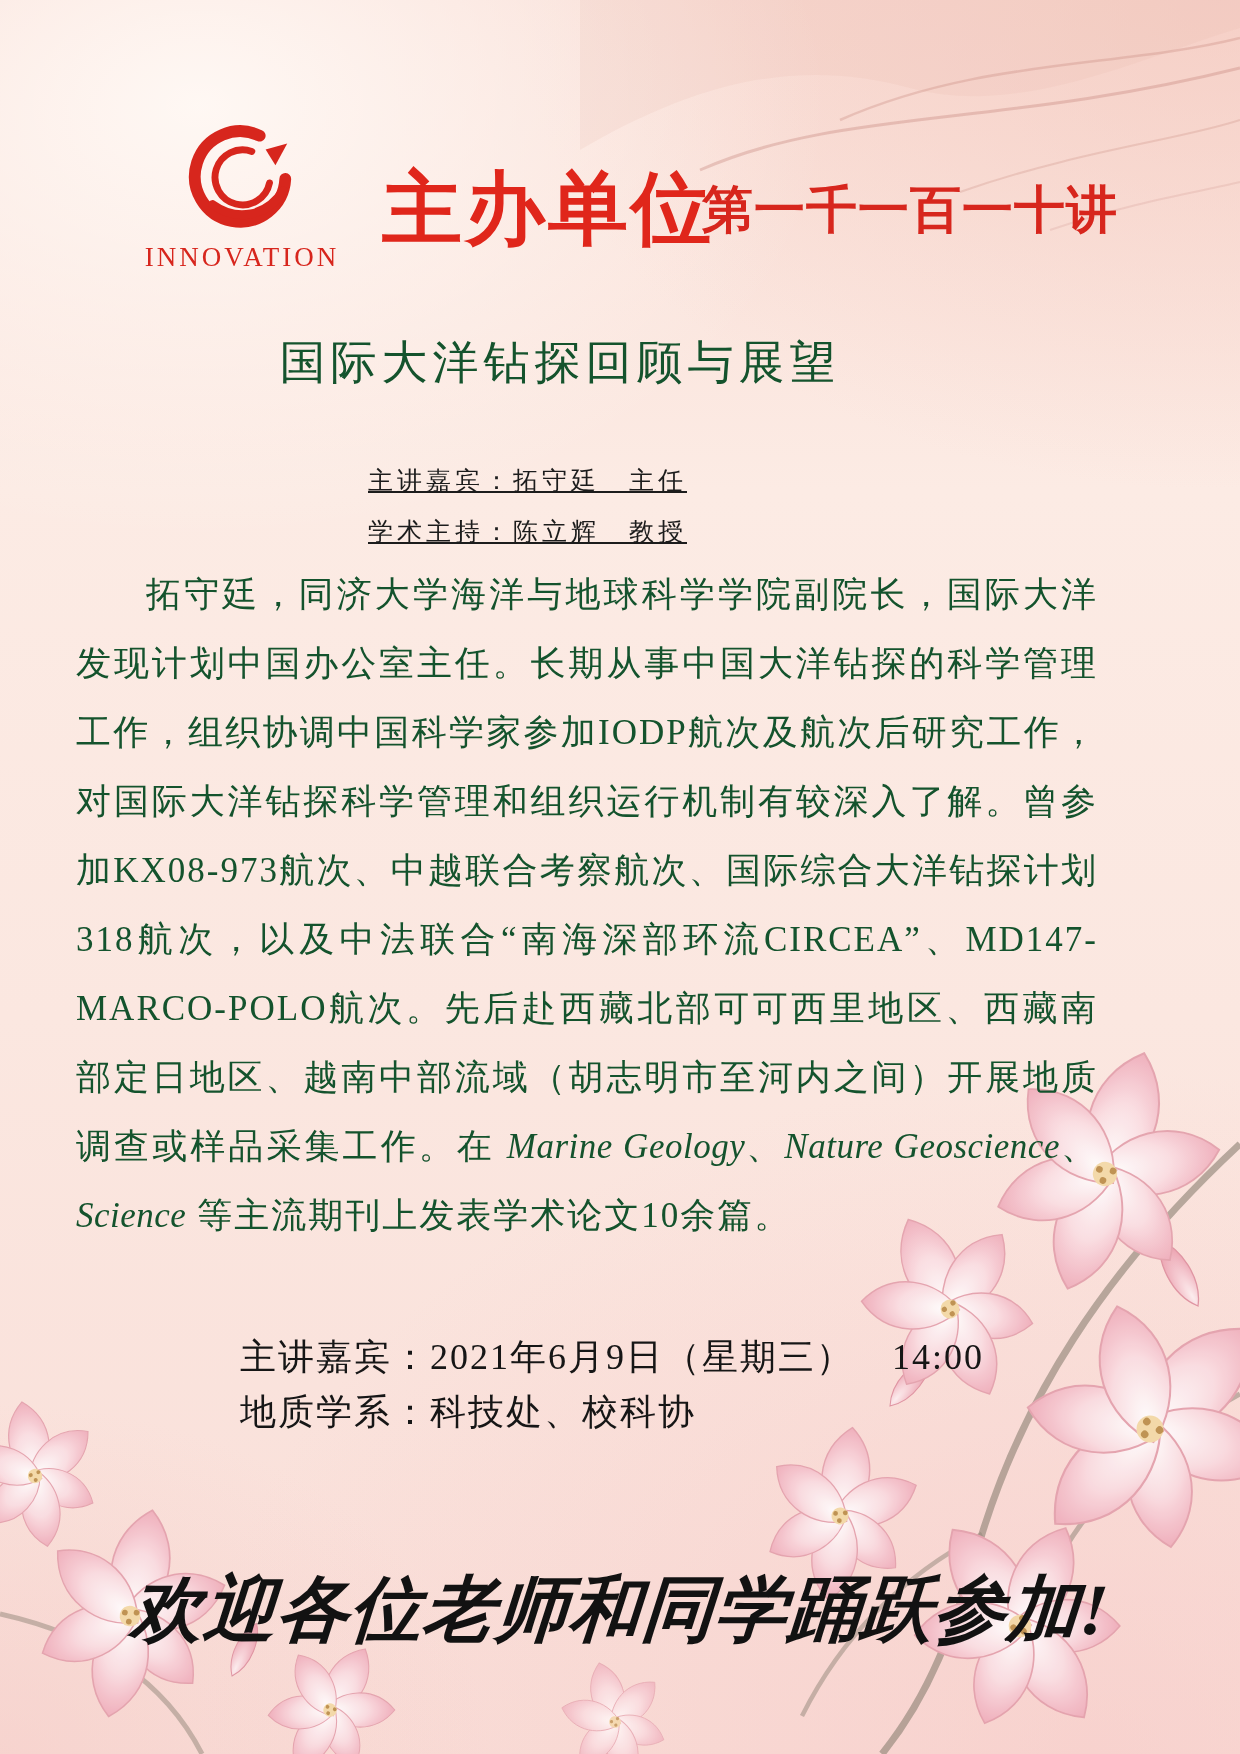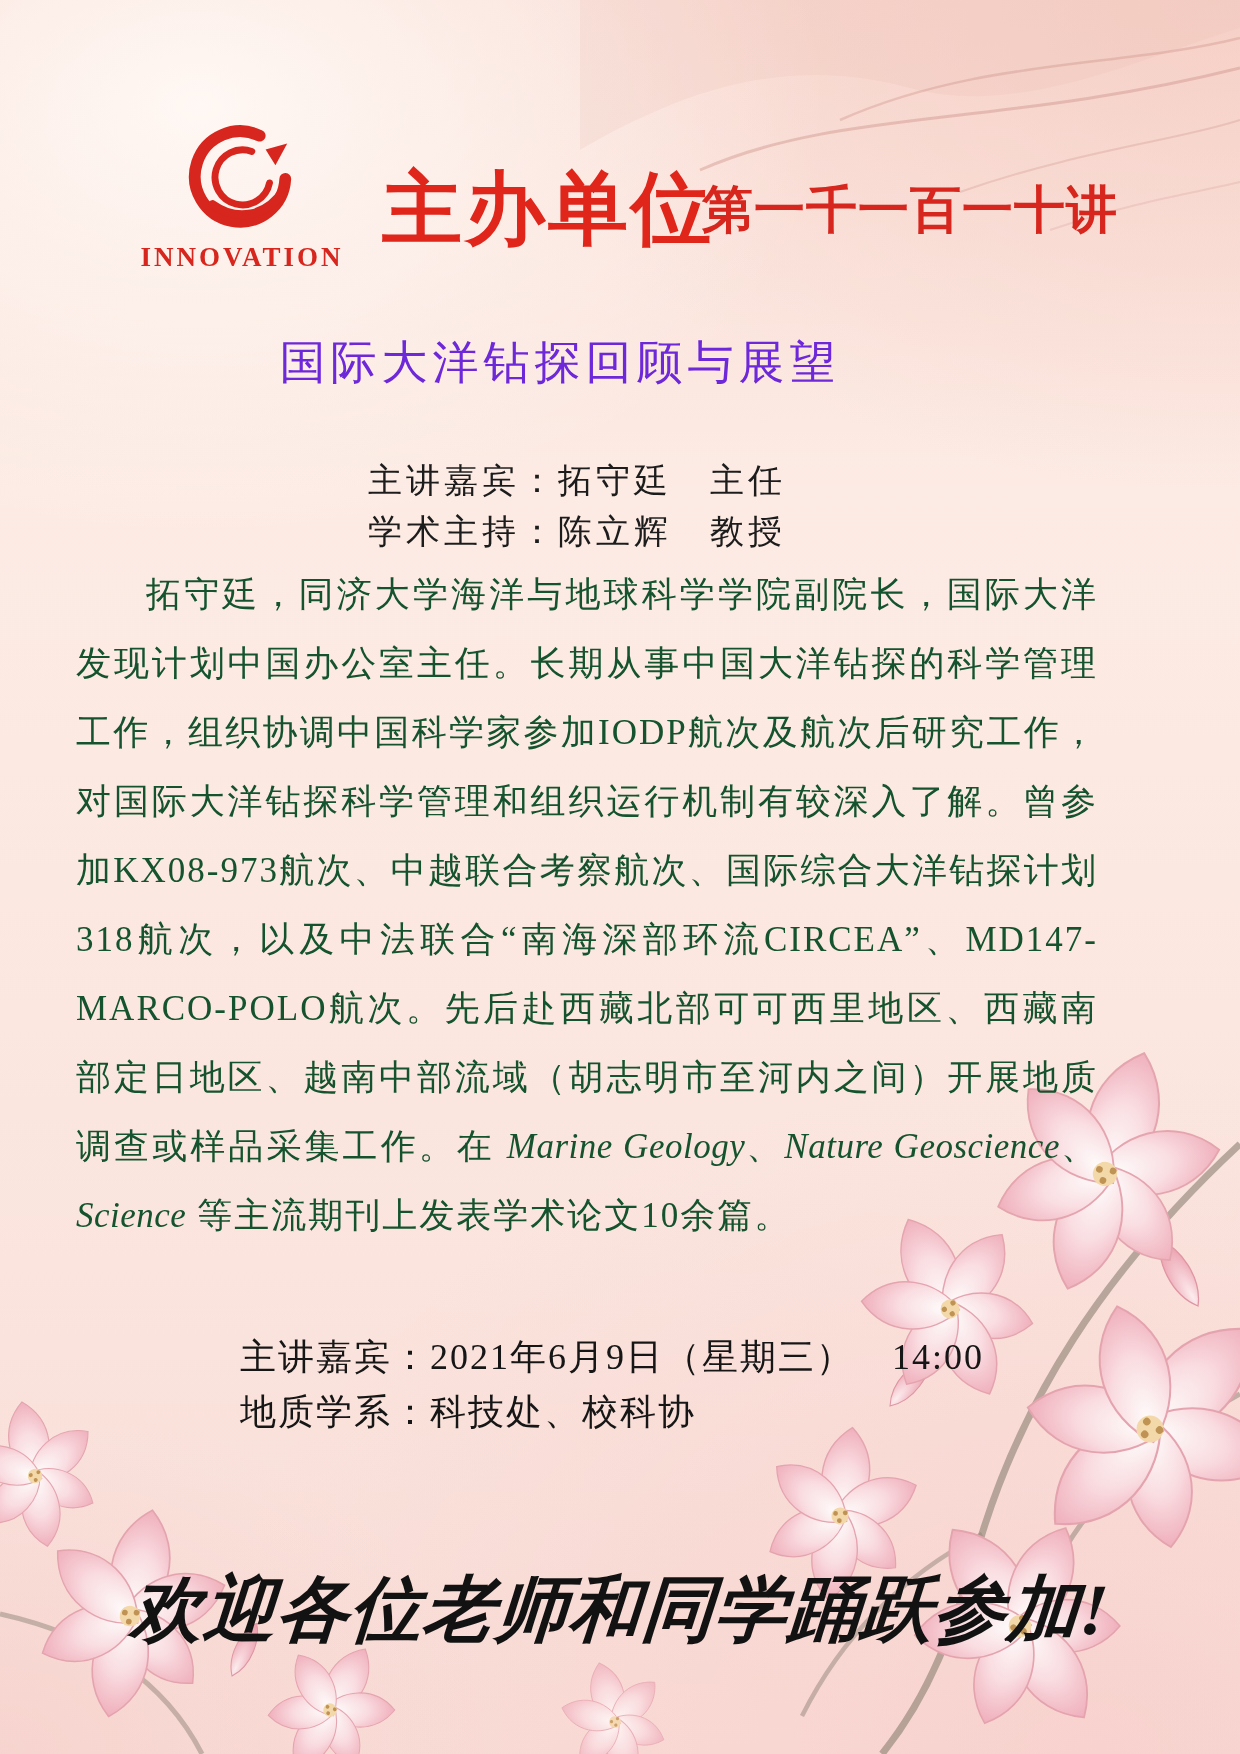--- a/index.html
+++ b/index.html
@@ -19,39 +19,39 @@
       linear-gradient(180deg,#f9ddd5 0%,#fcebe4 28%,#fbe7e0 58%,#f9ded8 100%);
   }
   .mountains{ position:absolute; top:0; right:0; z-index:1; }
   .flowers{ position:absolute; left:0; bottom:0; z-index:1; opacity:.92; }
   .content{ position:absolute; inset:0; z-index:2; }
 
   .logo-block{ position:absolute; left:132px; top:118px; width:220px; text-align:center; }
   .logo-mark{ display:block; margin:0 auto; }
   .logo-word{
     display:block; margin-top:6px; color:#d7261d; font-size:27px;
-    letter-spacing:3px; font-family:"Liberation Serif","DejaVu Serif",serif;font-weight:bold;
+    letter-spacing:3px; font-family:"Liberation Serif","DejaVu Serif",serif;
   }
 
   .forum-title{
     position:absolute; left:382px; top:156px;
     font-family:"Liberation Sans","DejaVu Sans",sans-serif;
     font-weight:bold; font-size:80px; color:#e0261b; letter-spacing:3px; white-space:nowrap;
   }
   .lecture-number{
     position:absolute; left:702px; top:176px;
     font-weight:bold; font-size:51px; color:#d7261d; letter-spacing:1px; white-space:nowrap;
   }
 
   .main-title{
     position:absolute; left:0; top:332px; width:1120px; text-align:center;
-    font-size:46px; color:#6d28d9; letter-spacing:5px; font-weight:500; white-space:nowrap;
+    font-size:46px; color:#14532d; letter-spacing:5px; font-weight:500; white-space:nowrap;
   }
 
-  .speakers{ position:absolute; left:368px; top:455px; font-size:34px; color:#1c1c1c; letter-spacing:4px; line-height:51px; }
+  .speakers{ position:absolute; left:368px; top:455px; font-size:25px; color:#1c1c1c; letter-spacing:4px; line-height:51px;text-decoration:underline; }
 
   .bio{
     position:absolute; left:76px; top:560px; width:1022px;
     font-size:35px; line-height:69px; color:#14532d;
     text-align:justify; text-indent:2em; letter-spacing:2px;
   }
   .bio .it{ font-style:italic; letter-spacing:0.5px; }
 
   .schedule{ position:absolute; left:240px; top:1330px; font-size:36px; color:#161616; line-height:55px; letter-spacing:2px; }
   .schedule .row{ white-space:nowrap; }

